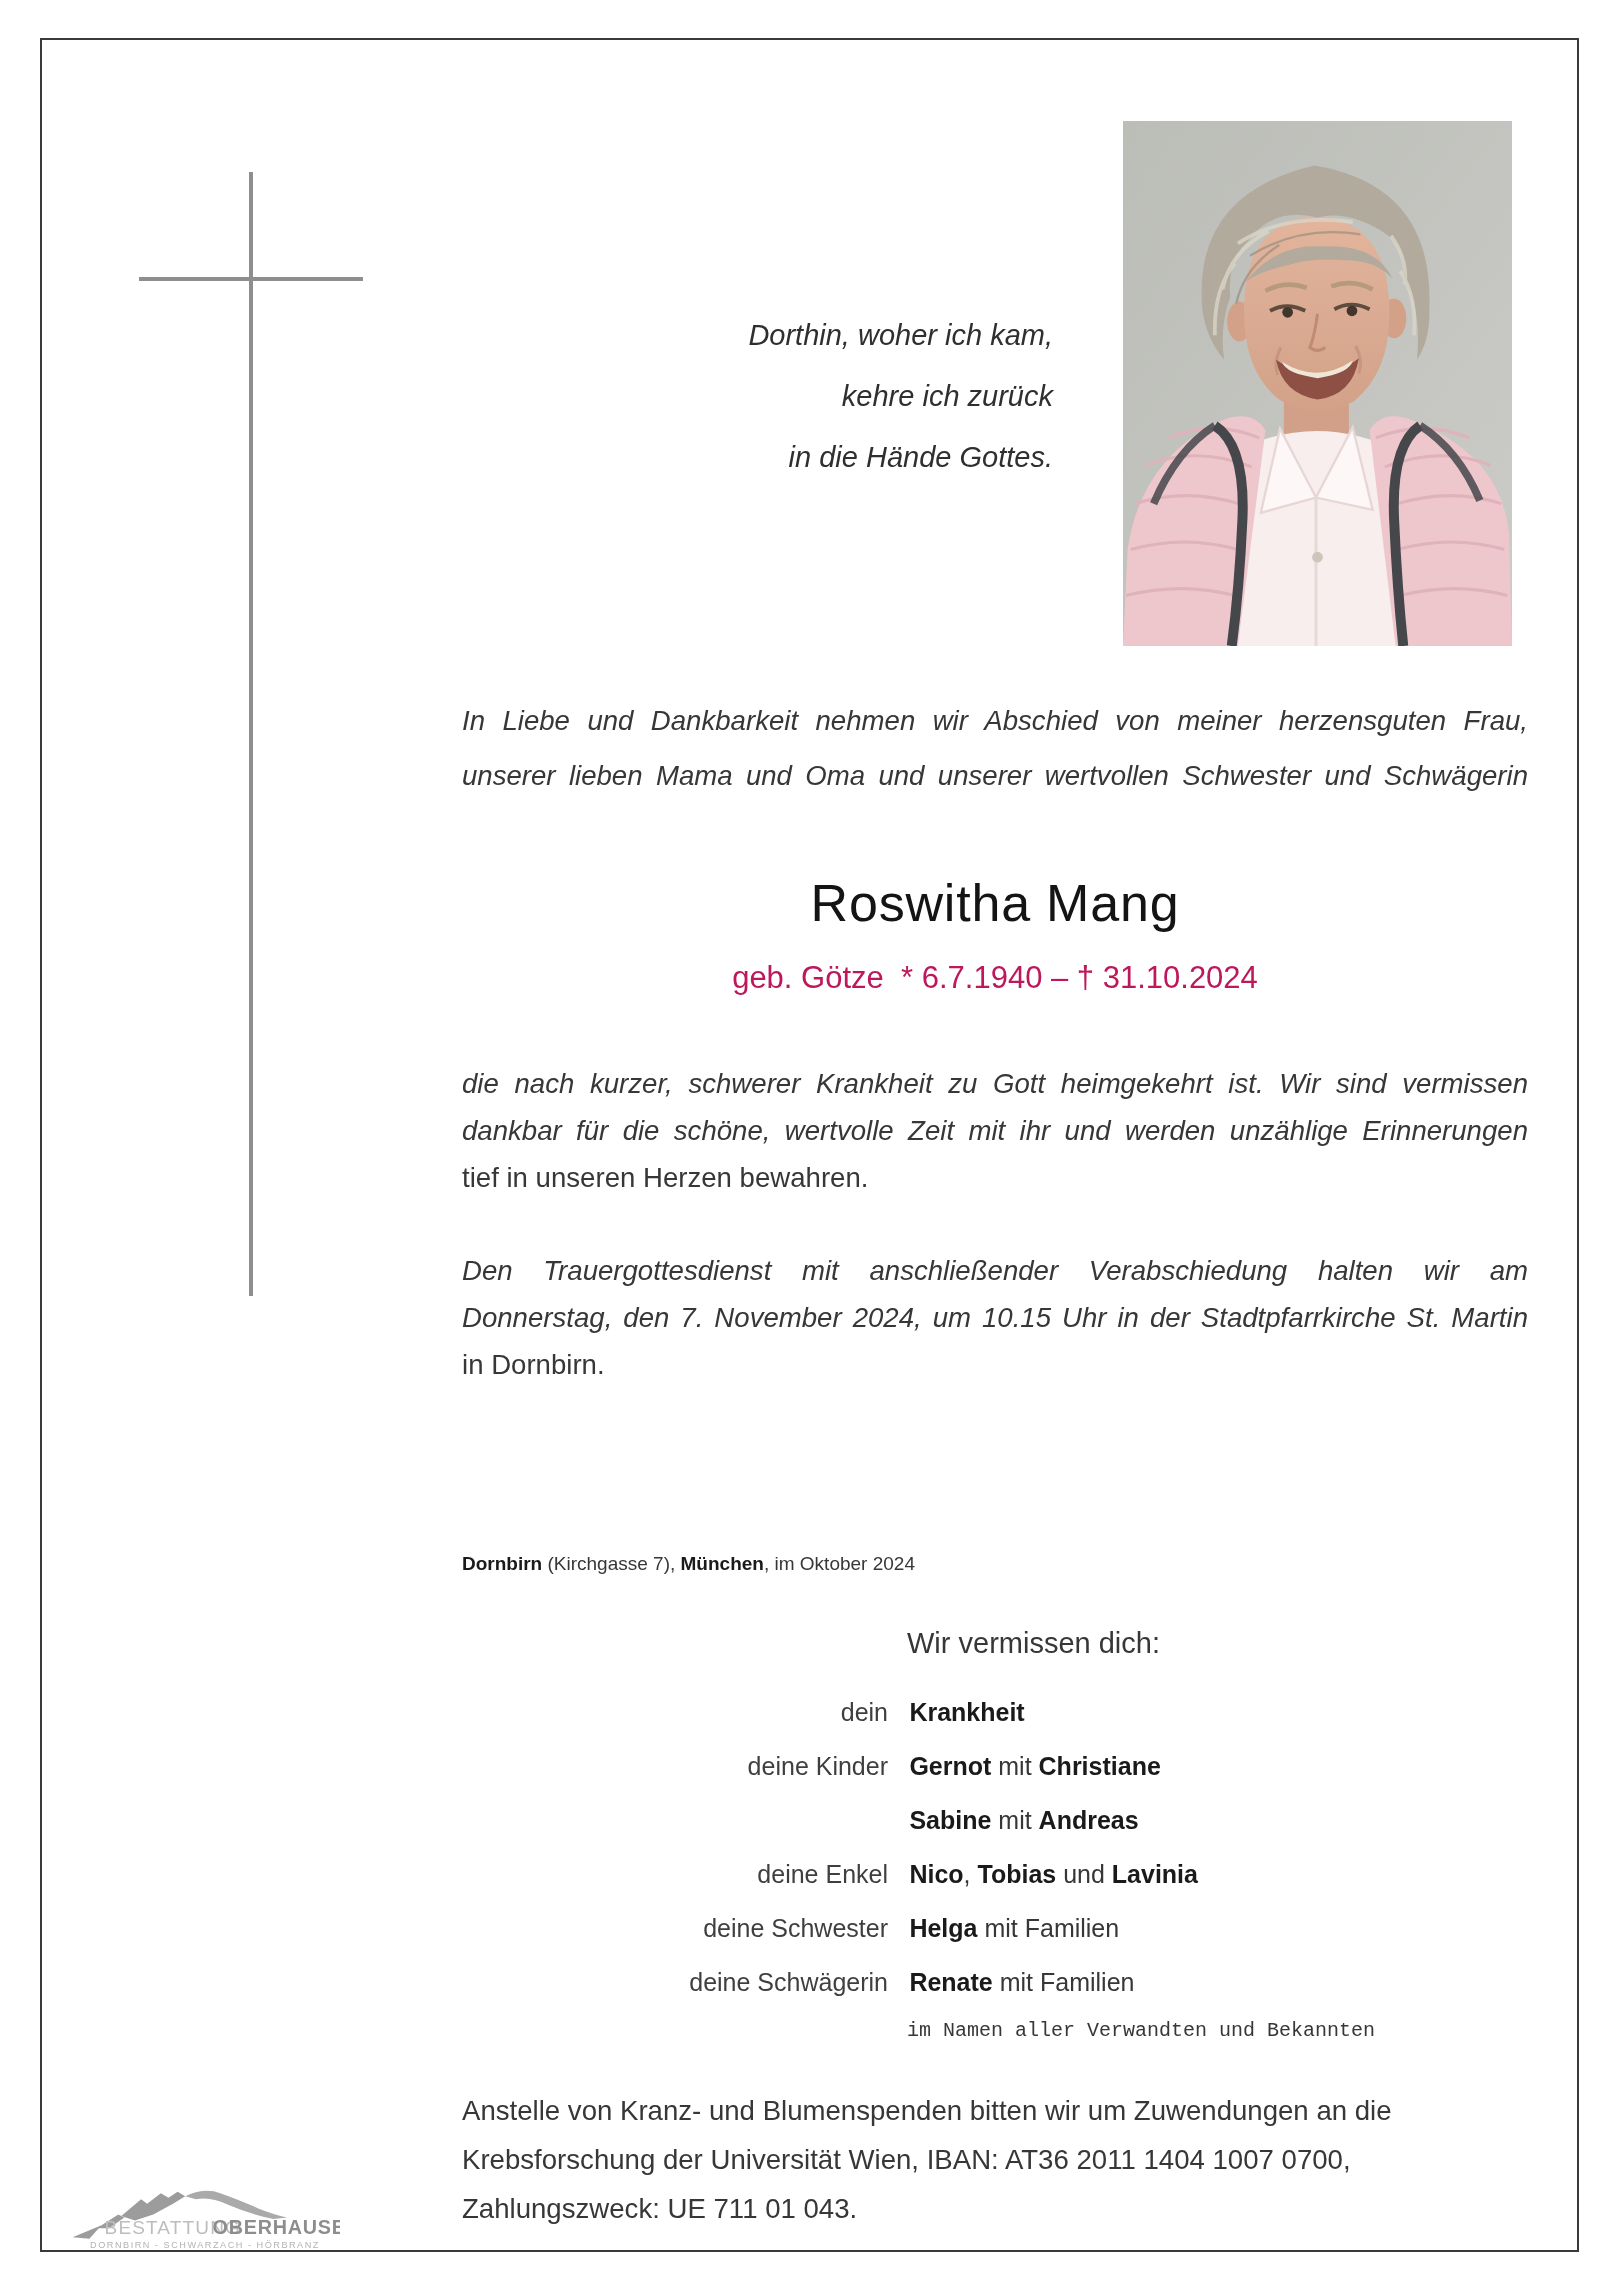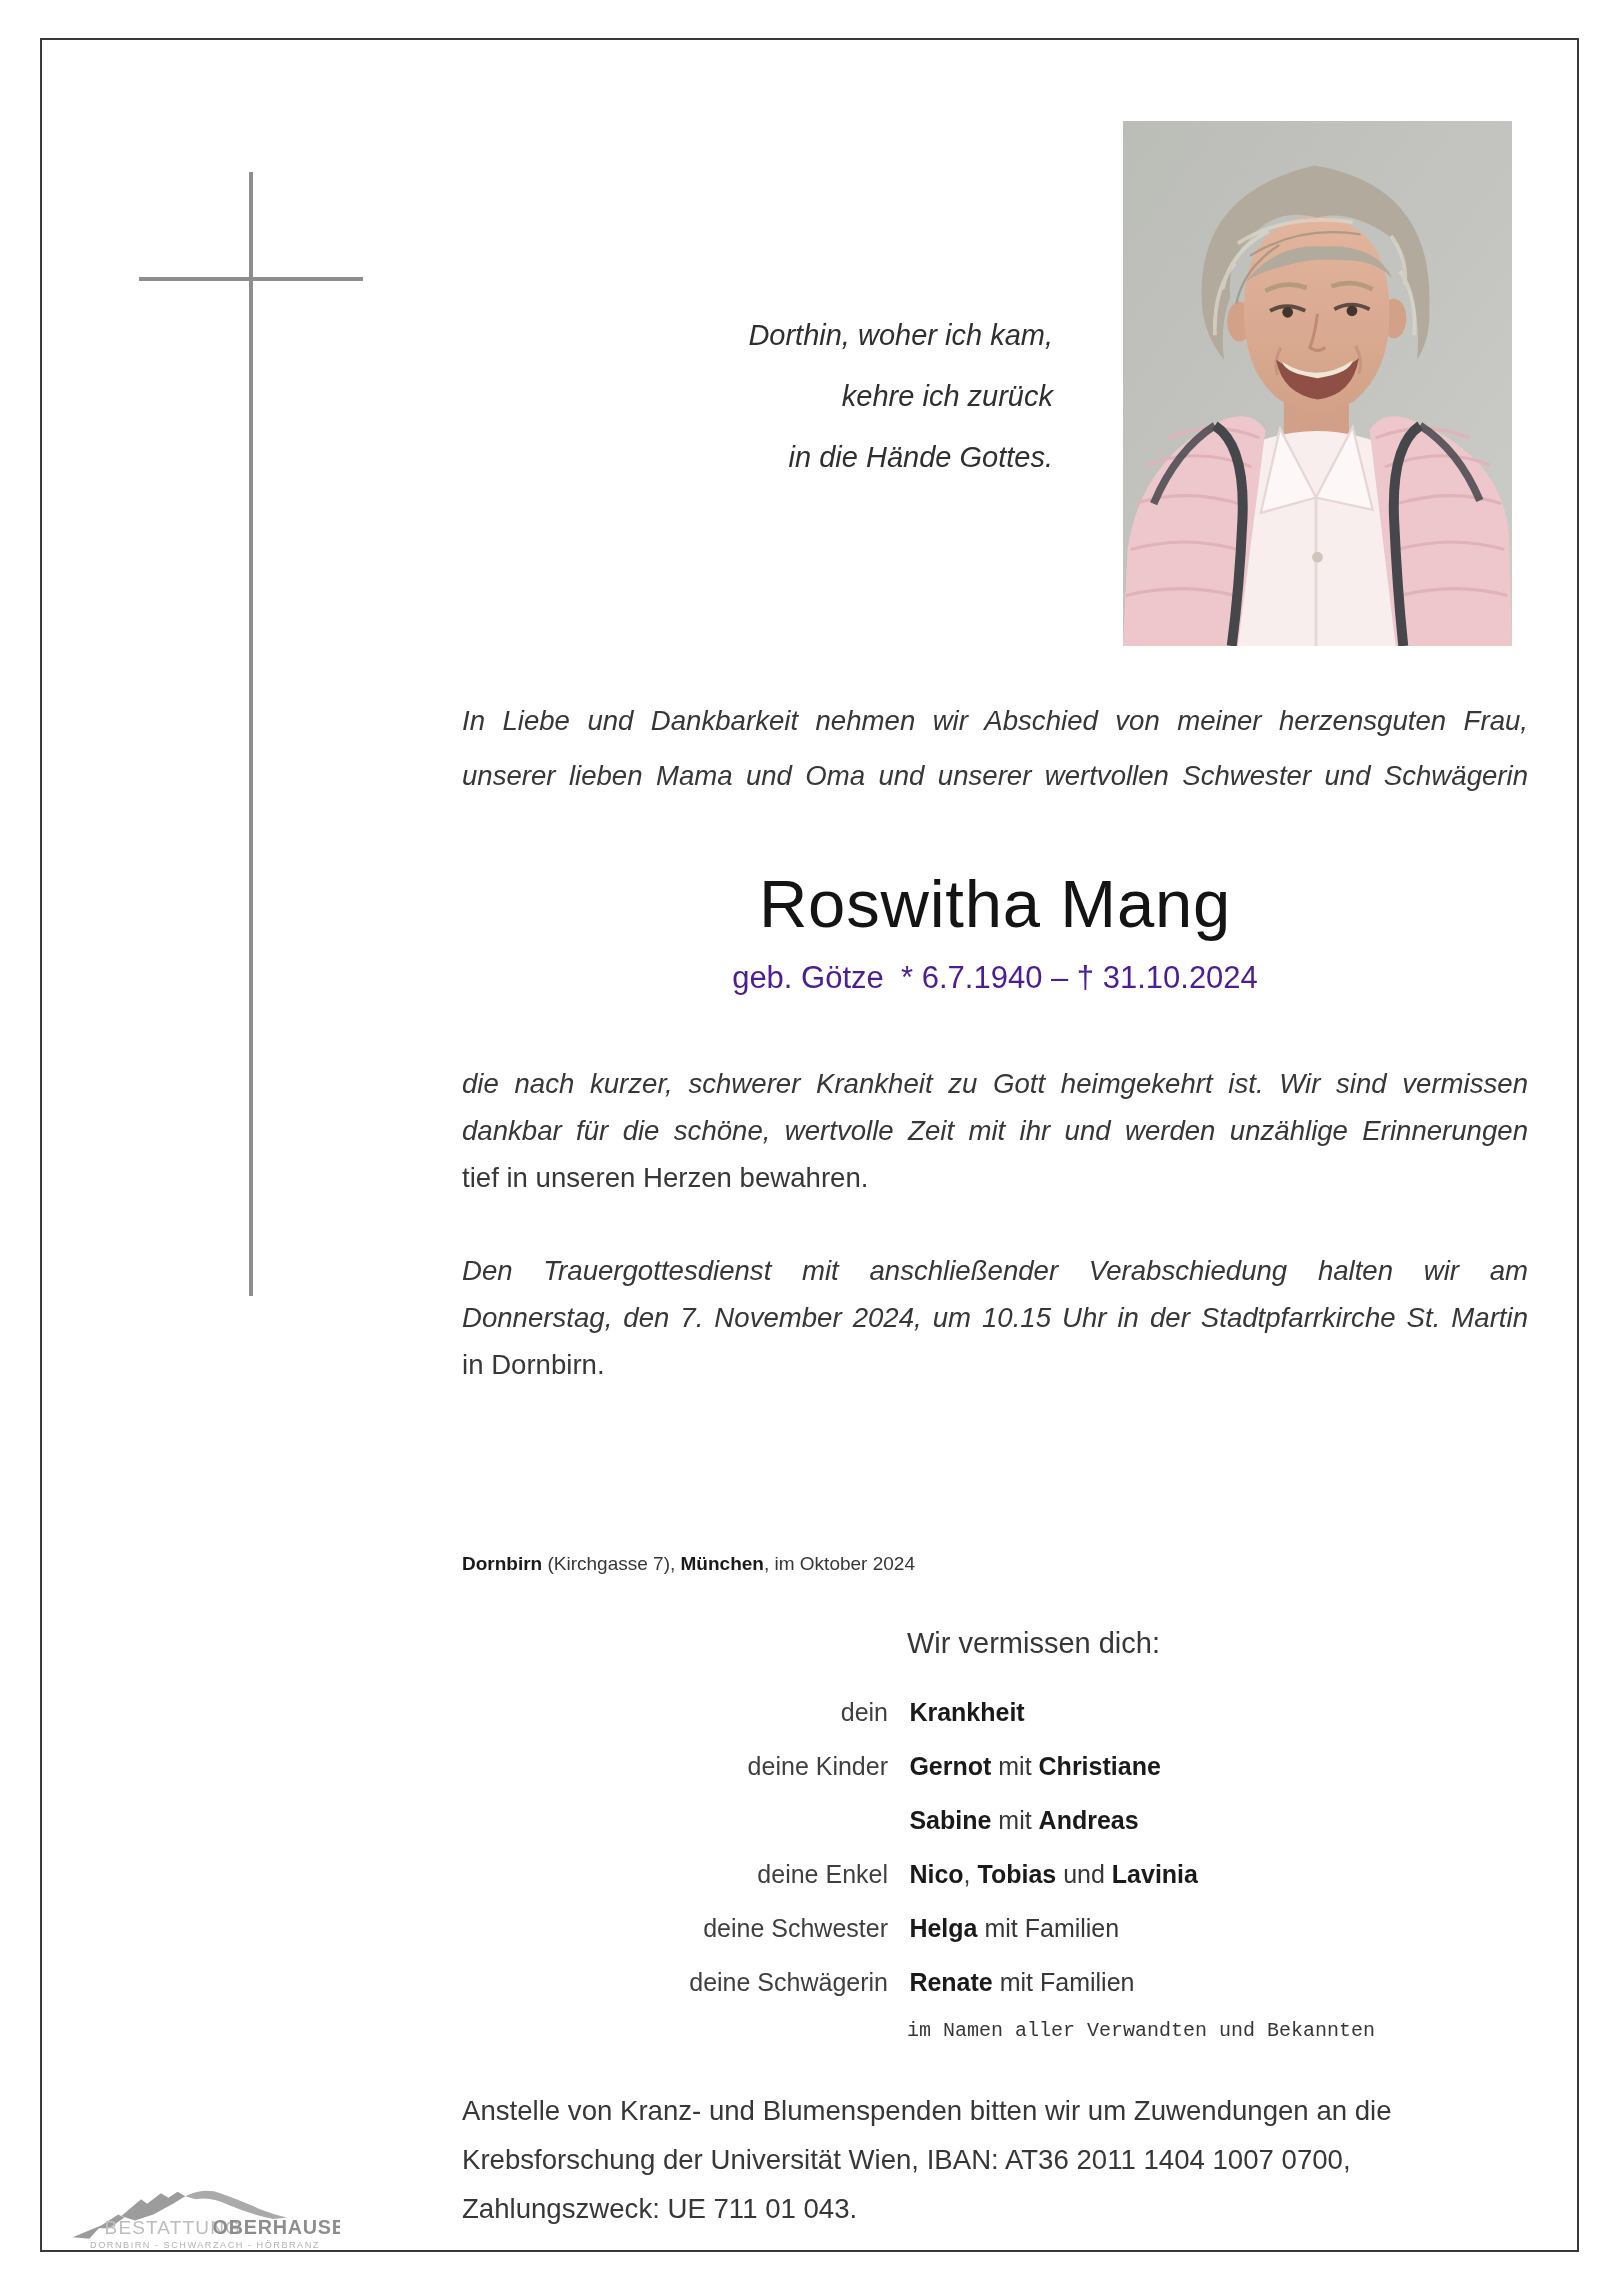--- a/index.html
+++ b/index.html
@@ -25,26 +25,26 @@
   
   .block{position:absolute; left:462px; width:1066px;}
   .body-line{font-size:27.6px; line-height:47px; color:#373737;}
   .just{text-align:justify; text-align-last:justify;font-style:italic;}
   .intro{top:693px;}
   .intro .body-line{line-height:55px;}
   .p-passing{top:1060px;}
   .p-service{top:1247px;}
   .p-burial{top:1430px;}
   .name{
-    top:869px; text-align:center; font-size:67px; line-height:69px;
+    top:869px; text-align:center; font-size:52px; line-height:69px;
     font-weight:400; color:#141414; letter-spacing:0.8px;
   }
   .dates{
     top:956px; text-align:center; font-size:31px; line-height:43px;
-    color:#4c1d95; white-space:pre;
+    color:#be185d; white-space:pre;
   }
   .dateline{top:1542px; font-size:19px; line-height:43px;}
   .dateline .strong, .fam-value .strong{font-weight:700; color:#1a1a1a;}
   
   .family{top:1622px;}
   .fam-title{margin-left:445px; font-size:29px; line-height:43px; margin-bottom:20px;}
   .fam-row{display:flex; align-items:baseline; line-height:54px; font-size:25px;}
   .fam-label{width:426px; text-align:right; color:#3f3f3f;}
   .fam-value{margin-left:21.4px;}
   .fam-closing{margin-left:445px; margin-top:0; font-size:20px; line-height:43px;font-family:Liberation Mono, monospace;}

